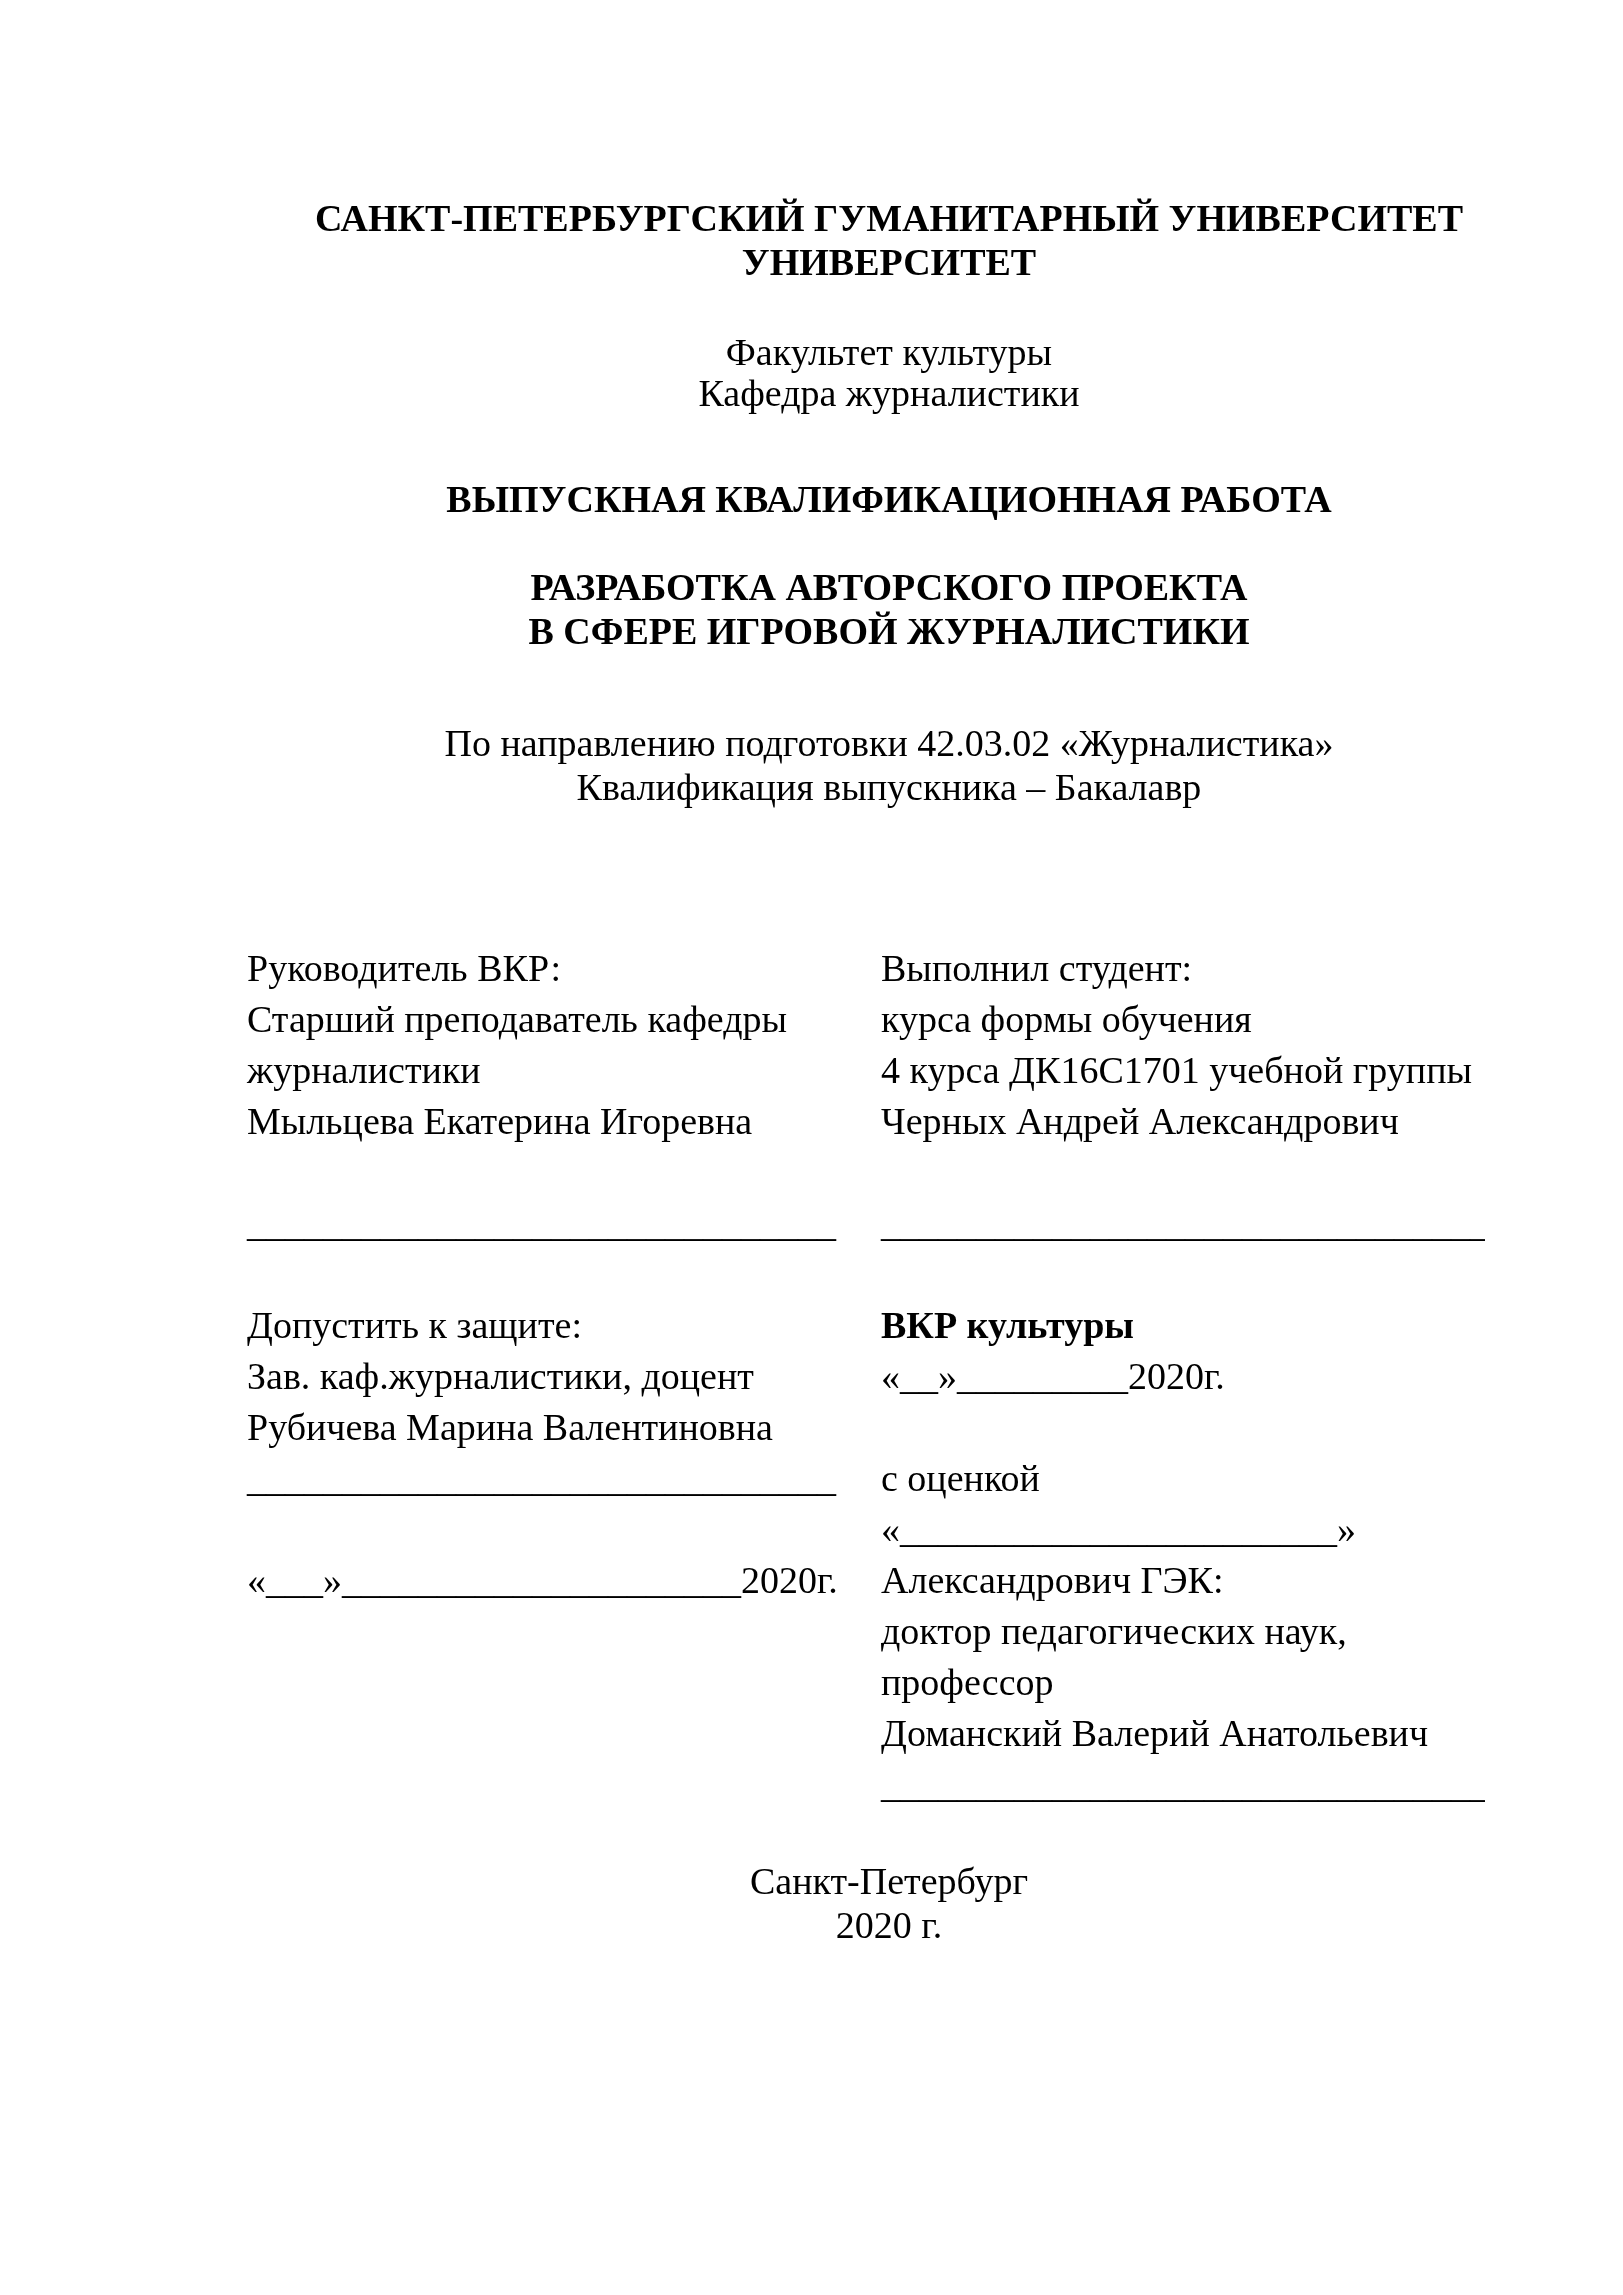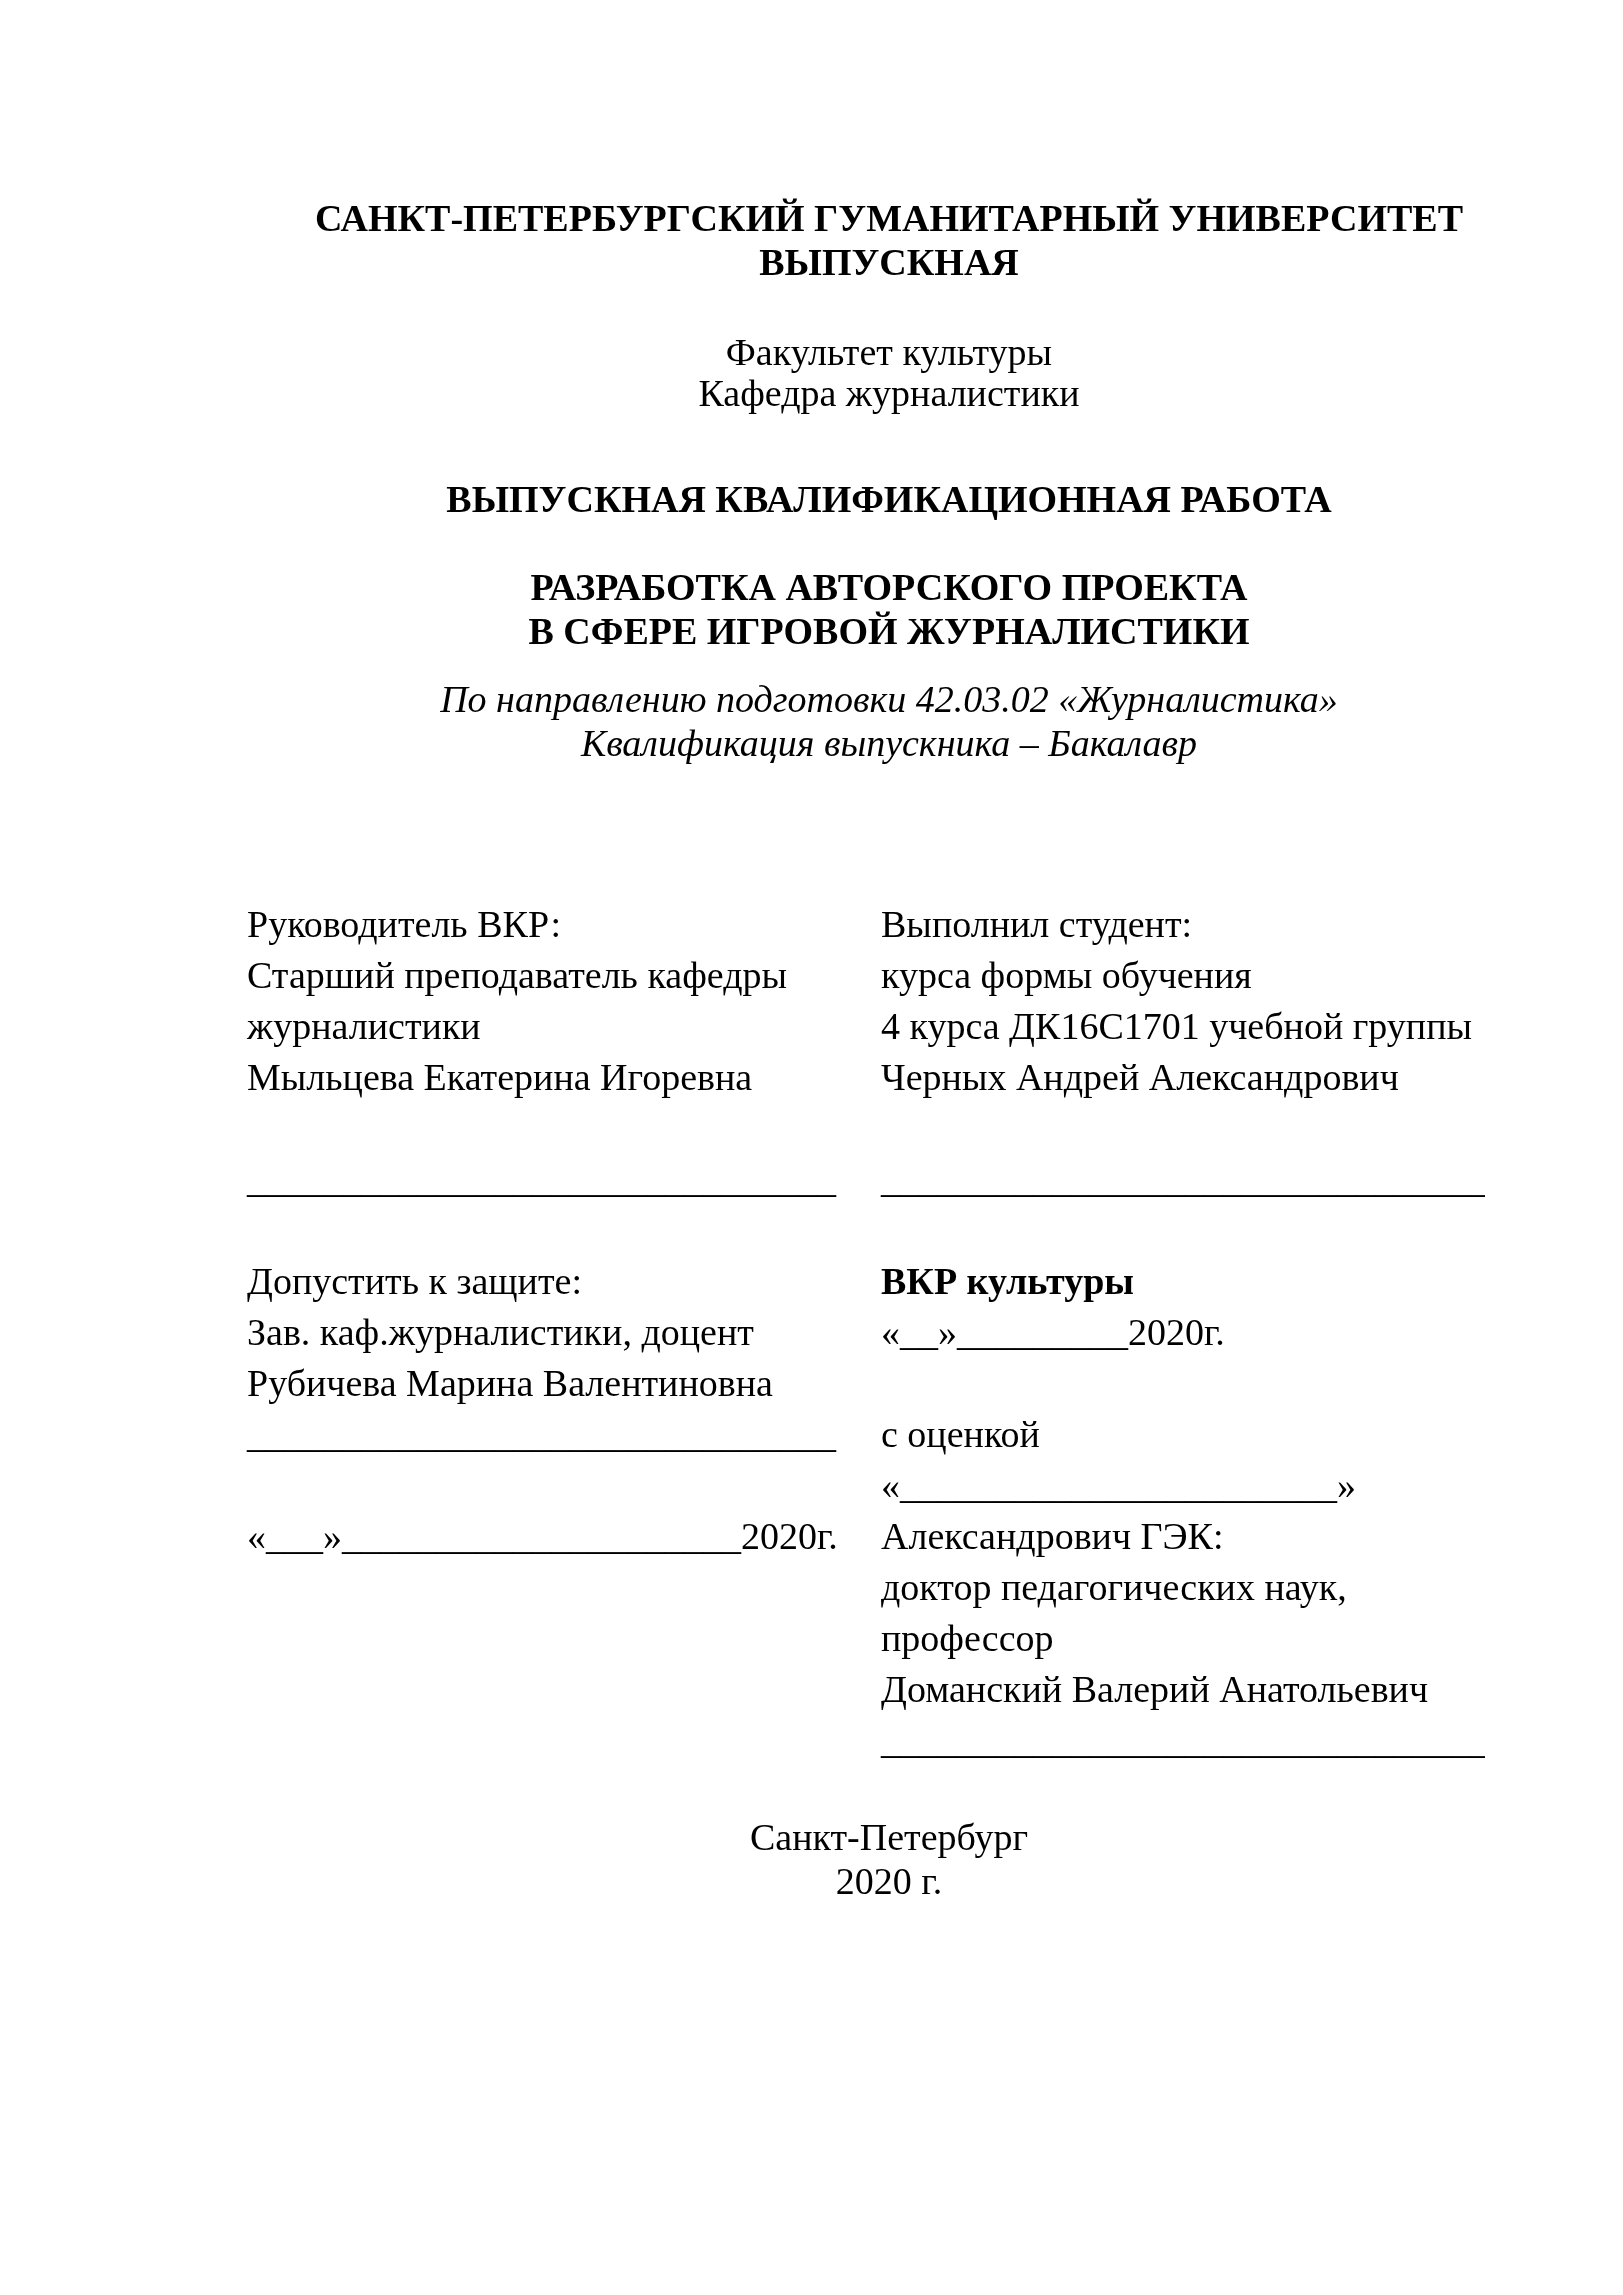--- a/index.html
+++ b/index.html
@@ -28,21 +28,21 @@
     white-space: nowrap;
   }
   .bold { font-weight: bold; }
   .lh56 { line-height: 44px; }
   .lh52 { line-height: 41px; }
 
   .university { margin-top: 0; }
   .dept-block { margin-top: 48px; }
   .work-type { margin-top: 63px; }
   .work-title { margin-top: 44px; }
-  .direction-block { margin-top: 24px; font-style: italic; }
+  .direction-block { margin-top: 68px; }
 
   .columns {
     margin-top: 134px;
     display: flex;
     flex-direction: row;
     align-items: flex-start;
   }
   .col-left {
     width: 634px;
     flex: 0 0 634px;
@@ -61,21 +61,21 @@
   .place-block { margin-top: 49px; }
 </style>
 </head>
 <body>
 
 <div class="page">
   <div class="content">
 
     <div class="university center bold lh56">
       <div>САНКТ-ПЕТЕРБУРГСКИЙ ГУМАНИТАРНЫЙ УНИВЕРСИТЕТ</div>
-      <div>ВЫПУСКНАЯ</div>
+      <div>УНИВЕРСИТЕТ</div>
     </div>
 
     <div class="dept-block center lh52">
       <div>Факультет культуры</div>
       <div>Кафедра журналистики</div>
     </div>
 
     <div class="work-type center bold lh56">
       <div>ВЫПУСКНАЯ КВАЛИФИКАЦИОННАЯ РАБОТА</div>
     </div>

